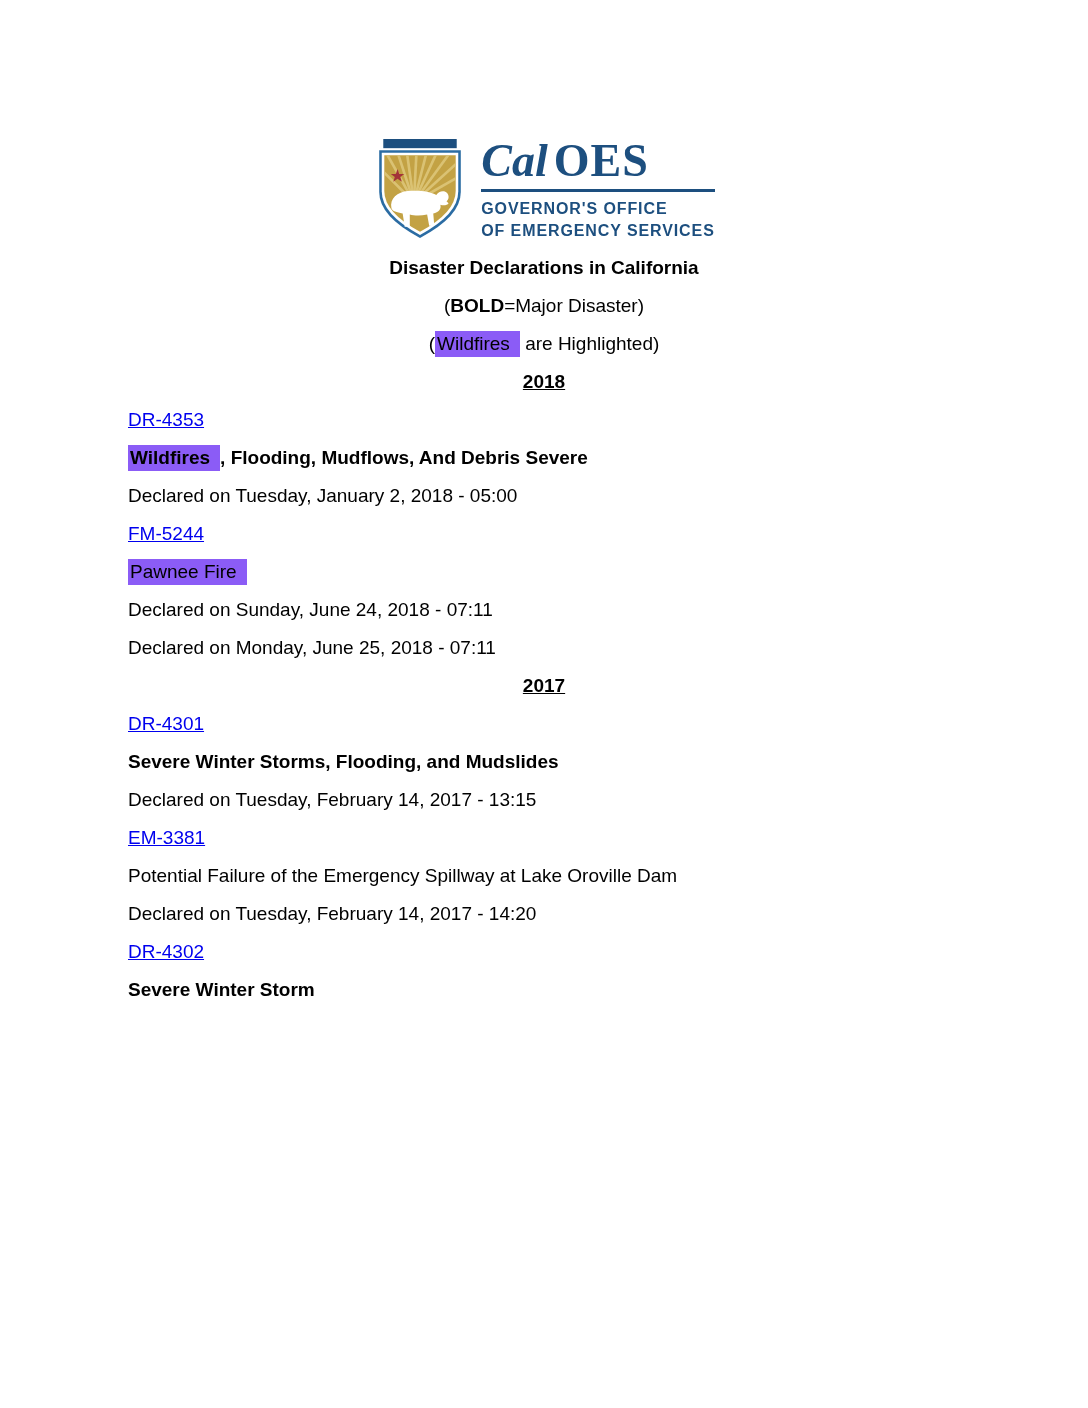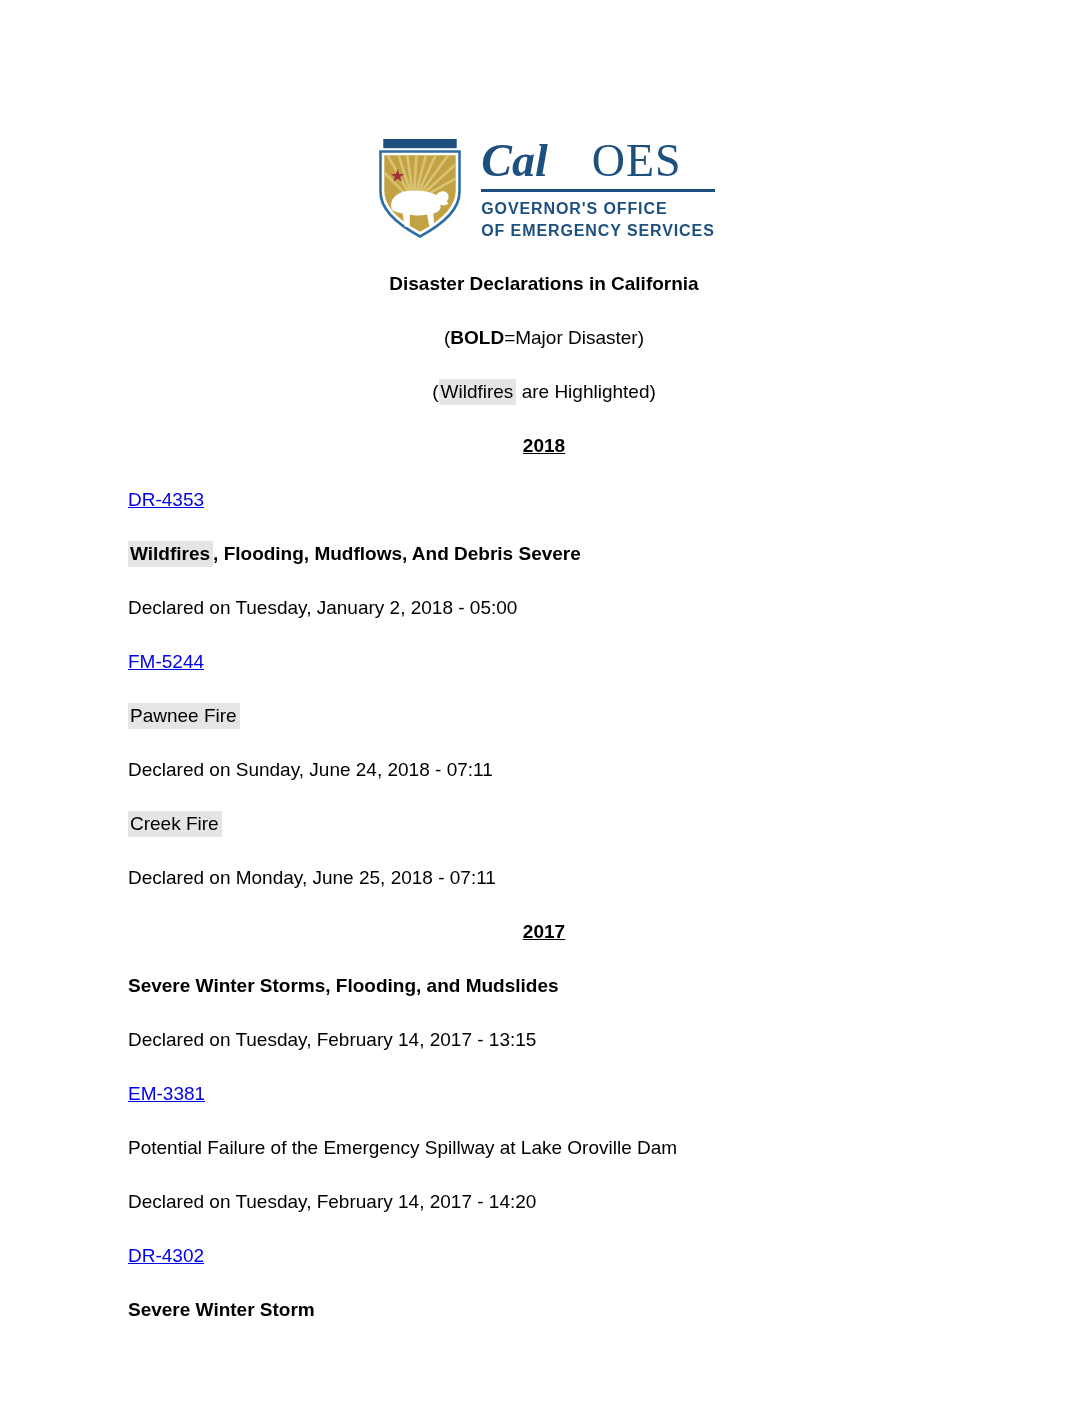--- a/index.html
+++ b/index.html
@@ -37,60 +37,59 @@
     line-height: 1;
     white-space: nowrap;
   }
   .brand .cal {
     font-style: italic;
     font-weight: bold;
     margin-right: 6px;
     margin-top: 36px;
   }
   .brand .oes {
-    font-weight: normal;
+    font-weight: bold;
     letter-spacing: 1px;
-    margin-left: 38px;
   }
   .brand-rule {
     border: 0;
     border-top: 3px solid #1d4f7f;
     margin: 5px 0 6px 0;
   }
   .tagline {
     color: #1d4f7f;
     font-weight: bold;
     font-size: 16px;
     letter-spacing: 0.9px;
     line-height: 1.35;
     white-space: nowrap;
   }
 
   
   .doc p {
     font-size: 19px;
     line-height: 22px;
-    margin: 32px 0;
+    margin: 16px 0;
   }
   .center { text-align: center; }
   .bold { font-weight: bold; }
   .year {
     font-weight: bold;
     text-decoration: underline;
     text-align: center;
   }
   a.doclink {
     color: #0000ee;
     text-decoration: underline;
     cursor: pointer;
     text-align: right;
   }
   .hl {
-    background: #e5e5e5;
-    padding: 2px 3px 3px 2px;
+    background: #8b5cf6;
+    padding: 2px 10px 3px 2px;
   }
 </style>
 </head>
 <body>
 
 <div class="page">
 
   <div class="logo">
     <svg width="94" height="102" viewBox="0 0 92 100">
       <defs>
@@ -148,25 +147,25 @@
     <p class="year">2018</p>
 
     <p><a class="doclink">DR-4353</a></p>
     <p class="bold"><span class="hl">Wildfires</span><span>, Flooding, Mudflows, And Debris Severe</span></p>
     <p>Declared on Tuesday, January 2, 2018 - 05:00</p>
 
     <p><a class="doclink">FM-5244</a></p>
     <p><span class="hl">Pawnee Fire</span></p>
     <p>Declared on Sunday, June 24, 2018 - 07:11</p>
 
-    <p><span class="hl">Creek Fire</span></p>
     <p>Declared on Monday, June 25, 2018 - 07:11</p>
 
     <p class="year">2017</p>
 
+    <p><a class="doclink">DR-4301</a></p>
     <p class="bold">Severe Winter Storms, Flooding, and Mudslides</p>
     <p>Declared on Tuesday, February 14, 2017 - 13:15</p>
 
     <p><a class="doclink">EM-3381</a></p>
     <p>Potential Failure of the Emergency Spillway at Lake Oroville Dam</p>
     <p>Declared on Tuesday, February 14, 2017 - 14:20</p>
 
     <p><a class="doclink">DR-4302</a></p>
     <p class="bold">Severe Winter Storm</p>
 

